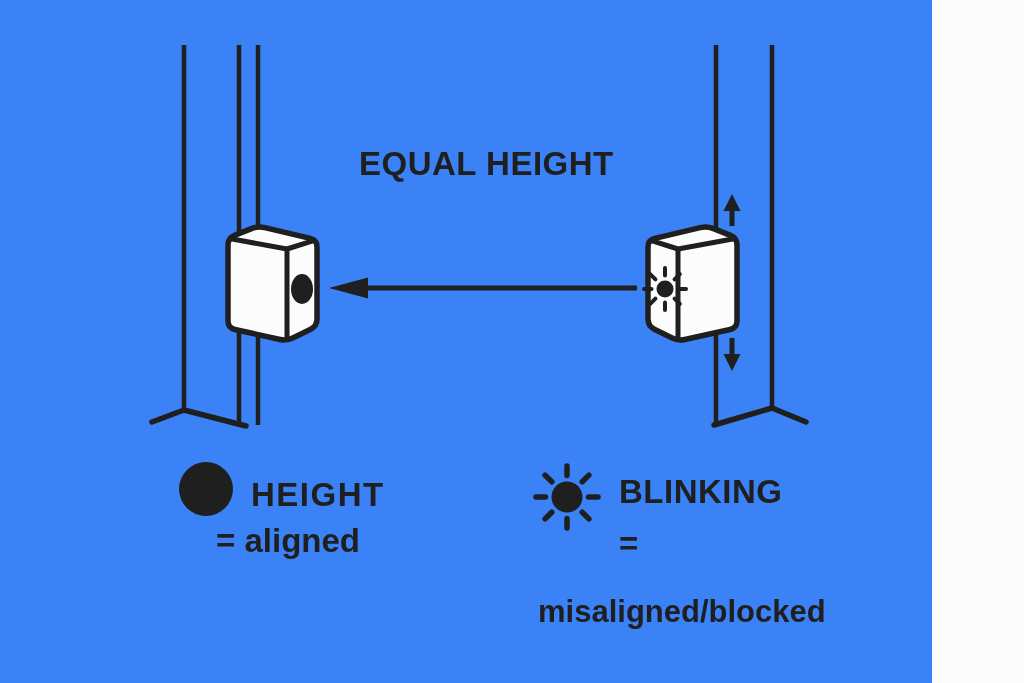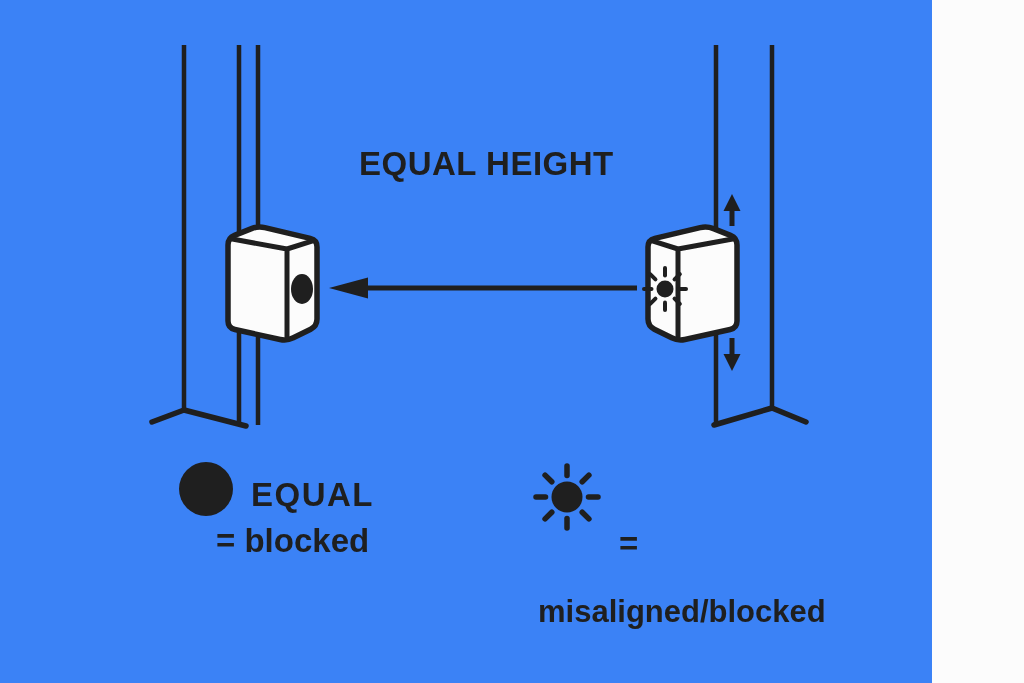--- a/index.html
+++ b/index.html
@@ -95,19 +95,20 @@
           <line x1="0" y1="-21.5" x2="0" y2="-31" transform="rotate(270)"></line>
           <line x1="0" y1="-21.5" x2="0" y2="-31" transform="rotate(315)"></line>
         </g>
       </g>
 
     </g>
   </svg>
 
   <div class="label title">EQUAL HEIGHT</div>
 
-  <div class="label solid-label">EQUAL</div>
-  <div class="label solid-meaning">= blocked</div>
+  <div class="label solid-label">HEIGHT</div>
+  <div class="label solid-meaning">= aligned</div>
 
+  <div class="label blinking-label">BLINKING</div>
   <div class="label blinking-eq">=</div>
   <div class="label blinking-meaning">misaligned/blocked</div>
 
 </div>
 
 </body></html>

